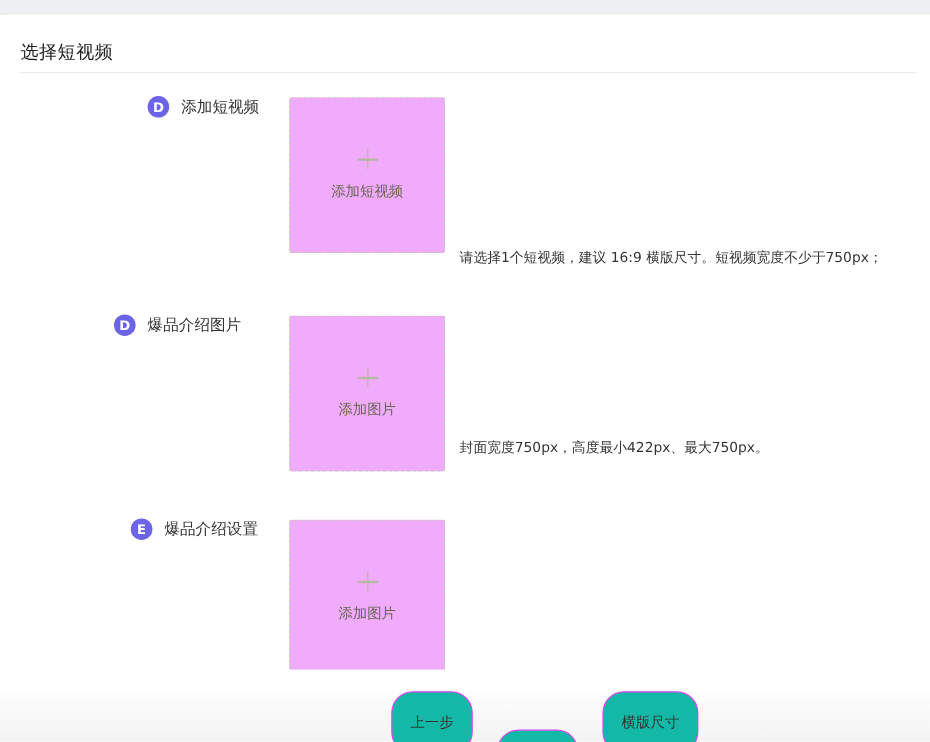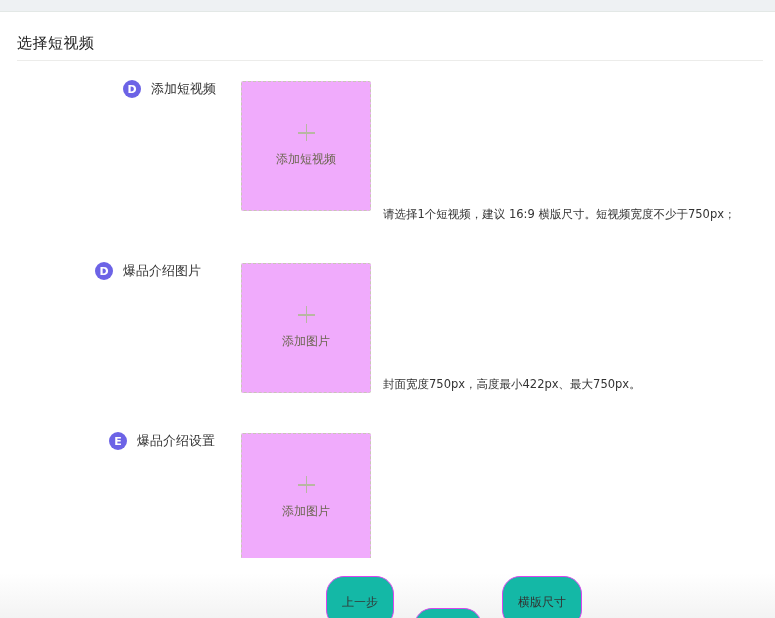--- a/index.html
+++ b/index.html
@@ -93,21 +93,21 @@
 <div class="hint" style="top:207px;">请选择1个短视频，建议 16:9 横版尺寸。短视频宽度不少于750px；</div>
 
 <div class="row-label" style="left:95px; top:262px;">
   <span class="badge">D</span>
   <span>爆品介绍图片</span>
 </div>
 <div class="uploader" style="top:263px;">
   <div class="plus"></div>
   <div class="up-label">添加图片</div>
 </div>
-<div class="hint" style="top:377px;">封面宽度750px，高度最小422px、最大750px。</div>
+<div class="hint" style="top:366px;">封面宽度750px，高度最小422px、最大750px。</div>
 
 <div class="row-label" style="left:109px; top:432px;">
   <span class="badge">E</span>
   <span>爆品介绍设置</span>
 </div>
 <div class="uploader" style="top:433px;">
   <div class="plus"></div>
   <div class="up-label">添加图片</div>
 </div>
 

